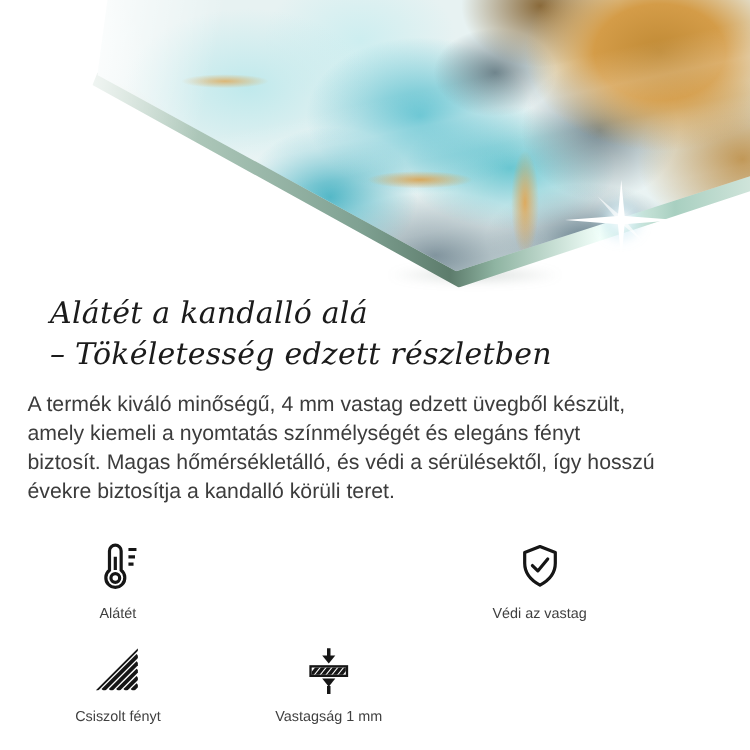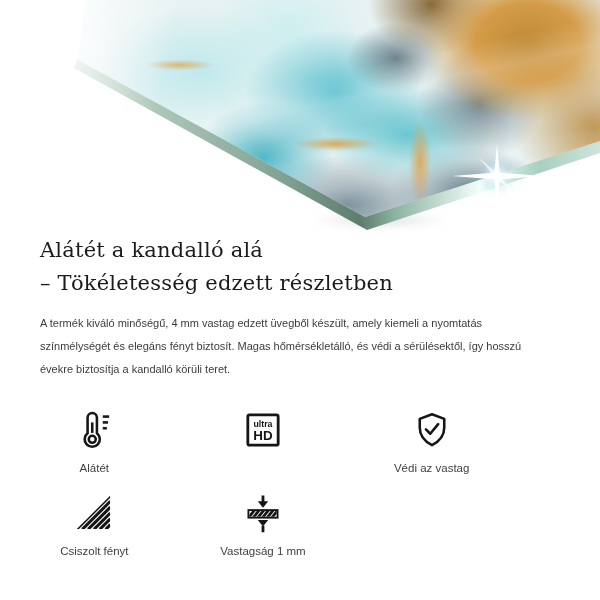--- a/index.html
+++ b/index.html
@@ -42,22 +42,22 @@
       radial-gradient(ellipse 120px 100px at 12% 55%, #e4d9c6 0%, rgba(228,217,198,0) 65%),
       radial-gradient(ellipse 100px 90px at 8% 20%, #f4fafa 0%, rgba(244,250,250,0) 70%);}
   .glass-art::after{content:"";position:absolute;inset:0;
     background:linear-gradient(168deg, rgba(255,255,255,0) 40%, rgba(255,255,255,0.20) 48%, rgba(255,255,255,0) 56%, rgba(255,255,255,0.13) 72%, rgba(255,255,255,0) 80%);}
   .hero-fade{position:absolute;inset:0;pointer-events:none;
     background:linear-gradient(102deg, #ffffff 5%, rgba(255,255,255,0.88) 11%, rgba(255,255,255,0) 28%);}
   .sparkle{position:absolute;left:452px;top:131px;width:90px;height:90px;}
 
   
   .heading{margin:2px 0 0 40px;font-family:"DejaVu Serif","Liberation Serif",serif;
-    font-weight:400;font-size:21px;line-height:33px;color:var(--heading);letter-spacing:0.2px;}
-  .desc{margin:12px 40px 0 40px;width:502px;font-size:11px;line-height:23px;color:var(--body);}
+    font-weight:400;font-size:24px;line-height:33px;color:var(--heading);letter-spacing:0.2px;font-style:italic;}
+  .desc{margin:12px 40px 0 22px;width:502px;font-size:17px;line-height:23px;color:var(--body);}
 
   
   .features{margin:26px 0 0 10px;width:506px;display:grid;grid-template-columns:1fr 1fr 1fr;row-gap:16px;}
   .feature{display:flex;flex-direction:column;align-items:center;}
   .feature .iconbox{height:46px;display:flex;align-items:center;justify-content:center;}
   .feature .label{margin-top:9px;font-size:11.5px;color:var(--label);white-space:nowrap;}
   .ic{stroke:var(--icon);fill:none;stroke-width:2.2;}
 </style>
 </head>
 <body>
@@ -98,27 +98,20 @@
           <line class="ic" x1="16.5" y1="11.5" x2="16.5" y2="20.5"></line>
           <line class="ic" x1="25.5" y1="6.5" x2="31" y2="6.5"></line>
           <line class="ic" x1="25.5" y1="11.5" x2="30" y2="11.5"></line>
           <line class="ic" x1="25.5" y1="16.5" x2="29" y2="16.5"></line>
         </svg>
       </div>
       <span class="label">Alátét</span>
     </div>
 
     <div class="feature">
-      <div class="iconbox">
-        <svg width="42" height="42" viewBox="0 0 36 36">
-          <rect class="ic" x="5" y="5" width="26" height="26" rx="1.5" style="stroke-width:2.4"></rect>
-          <text x="18" y="15.5" text-anchor="middle" font-family="Liberation Sans, sans-serif" font-size="7.5" font-weight="700" fill="var(--icon)">ultra</text>
-          <text x="18" y="26.5" text-anchor="middle" font-family="Liberation Sans, sans-serif" font-size="11.5" font-weight="700" fill="var(--icon)">HD</text>
-        </svg>
-      </div>
     </div>
 
     <div class="feature">
       <div class="iconbox">
         <svg width="42" height="42" viewBox="0 0 36 36">
           <path class="ic" stroke-linejoin="round" d="M18 4.5 L28.5 8.5 L28.5 16 C28.5 23.5 24 27.8 18 31 C12 27.8 7.5 23.5 7.5 16 L7.5 8.5 Z"></path>
           <path class="ic" stroke-linecap="round" stroke-linejoin="round" d="M12.8 17.5 L16.5 21.2 L23.3 13"></path>
         </svg>
       </div>
       <span class="label">Védi az vastag</span>

